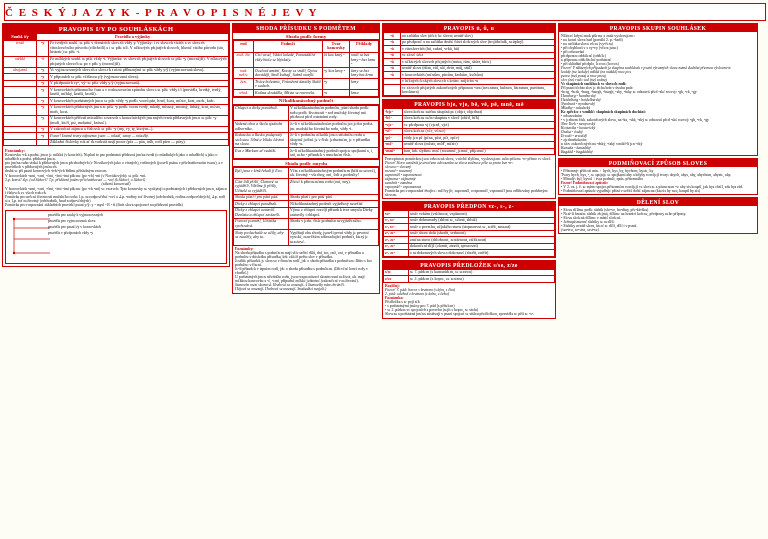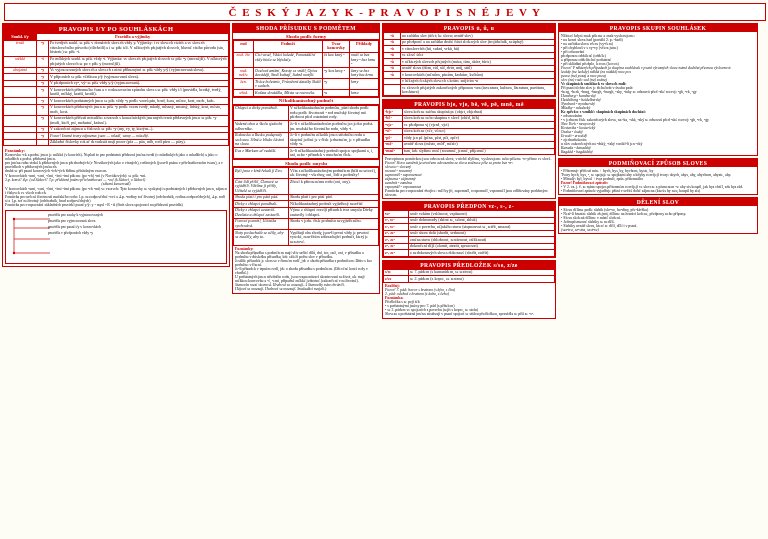--- a/index.html
+++ b/index.html
@@ -7,21 +7,21 @@
     width:768px;height:539px;
     background:#fdfdf5;
     font-family:"Liberation Serif", serif;
     font-size:4.1px;
     color:#111;
     overflow:hidden;
   }
   .page{position:relative;width:768px;height:539px;box-sizing:border-box;padding:2px;}
   .title-bar{
     height:16px;border:1px solid #c00;background:#fff;
-    display:flex;align-items:center;justify-content:center;
+    display:flex;align-items:center;
     margin:1px 0 2px 2px;
   }
   .title-bar .t{
     font-family:"Liberation Serif", serif;
     font-weight:bold;color:#c00;font-size:11px;letter-spacing:1.5px;
   }
   .cols{display:flex;gap:2px;align-items:flex-start;}
   .col{display:flex;flex-direction:column;gap:2px;}
   .c1{width:228px;}
   .c2{width:148px;}

